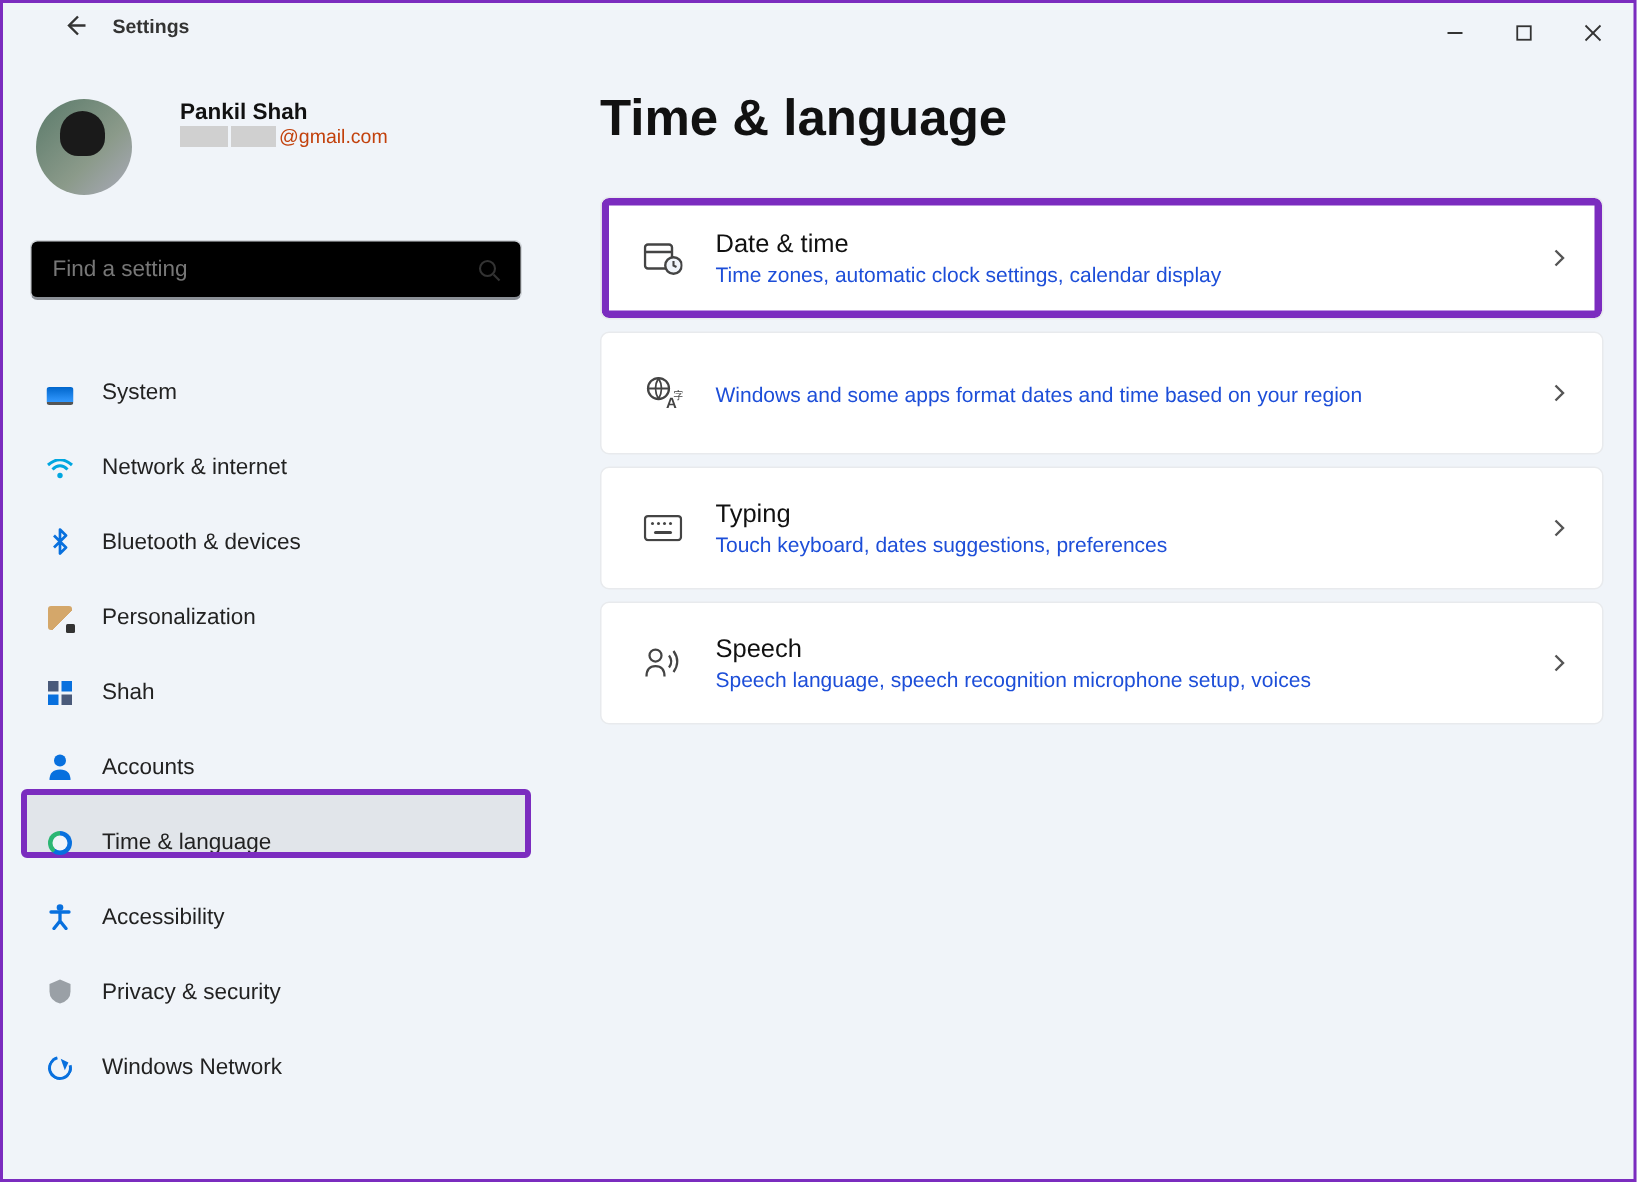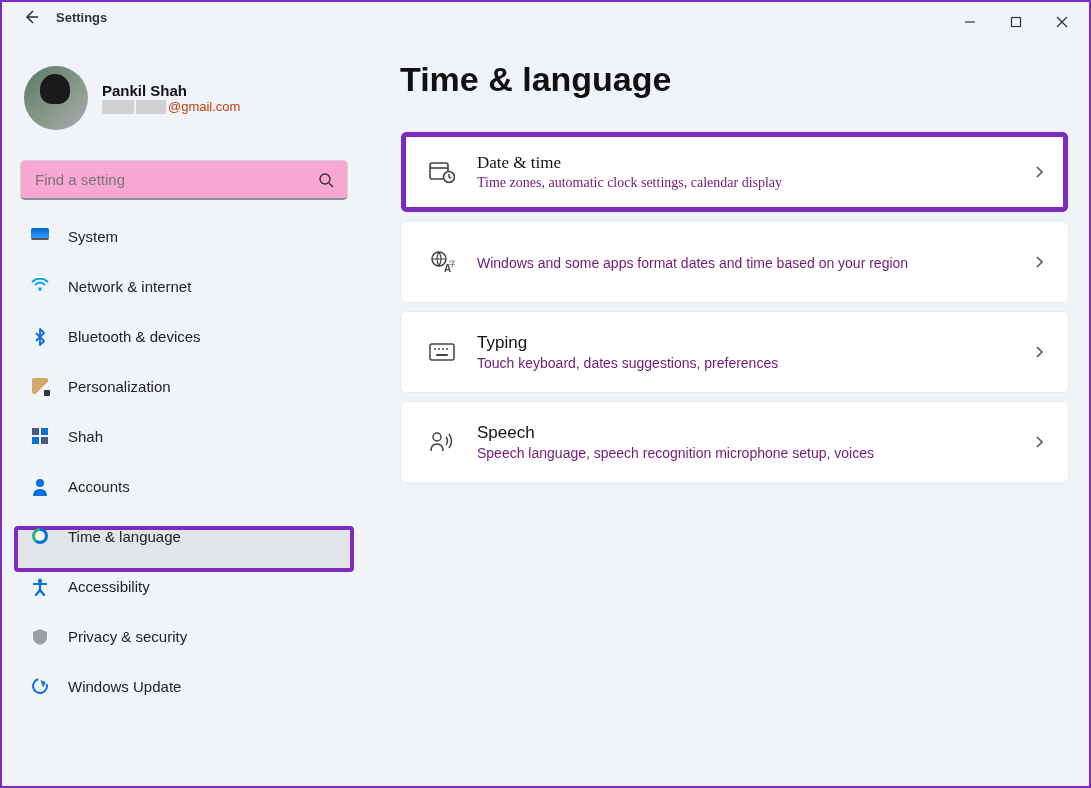--- a/index.html
+++ b/index.html
@@ -24,37 +24,37 @@
   display: flex; align-items: center; justify-content: center;
   cursor: pointer;
   font-size: 12px;
 }
 .header-row {
   display: flex;
   align-items: center;
   gap: 16px;
   padding: 0 0 0 20px;
   margin-top: -34px;
+  margin-left: 19px;
 }
 .back-arrow {
   font-size: 18px; cursor: pointer; color: #333;
 }
 .app-title { font-size: 13px; color: #333; font-weight: 600; }
 .layout {
   display: flex;
   height: calc(100% - 40px);
 }
 .sidebar {
   width: 360px;
   padding: 30px 10px 0 14px;
 }
 .profile {
   display: flex;
-  align-items: center;
-  gap: 14px;
+  gap: 32px;
   padding: 10px 8px 18px 8px;
 }
 .avatar {
   width: 64px; height: 64px;
   border-radius: 50%;
   background: linear-gradient(135deg, #5a7a6a 0%, #8b9a8a 60%, #aab 100%);
   position: relative;
   overflow: hidden;
 }
 .avatar::after{
@@ -73,33 +73,33 @@
 .search-wrap {
   margin: 12px 4px 24px 4px;
   position: relative;
 }
 .search {
   width: 100%;
   height: 40px;
   border: 1px solid #d0d4d9;
   border-bottom: 2px solid #8a8f96;
   border-radius: 5px;
-  background: #f9a8d4;
+  background: #000000;
   padding: 0 44px 0 14px;
   font-size: 15px;
   color: #666;
 }
 .search::placeholder{ color:#777; }
 .search-icon-pos {
   position: absolute; right: 14px; top: 50%; transform: translateY(-50%);
   font-size: 15px; color: #333;
 }
 .nav-list { display: flex; flex-direction: column; }
 .nav-item {
-  display: flex; align-items: flex-start; gap: 18px;
+  display: flex; align-items: flex-end; gap: 18px;
   height: 42px;
   padding: 0 10px 0 14px;
   border-radius: 4px;
   cursor: pointer;
   font-size: 15px; color: #222;
   margin: 4px 0;
 }
 .nav-item.active { background: #e1e5ea; }
 .nav-item .ic { width: 20px; display:flex; align-items:center; justify-content:center; font-size:16px;}
 .nav-item.highlighted { outline: 4px solid #7b2cbf; outline-offset: -2px; border-radius:2px;}
@@ -123,23 +123,23 @@
   cursor: pointer;
   position: relative;
 }
 .card .card-icon {
   width: 34px;
   display:flex; align-items:center; justify-content:center;
   color:#444; font-size: 20px;
 }
 .card .card-text { margin-left: 18px; flex:1;}
 .card .card-title { font-size: 17px; color: #111; font-weight: 500; }
-.card .card-sub { font-size: 14px; color: #701a75; margin-top: 2px;}
+.card .card-sub { font-size: 14px; color: #1d4ed8; margin-top: 2px;}
 .card .chevron { color: #555; font-size: 14px; }
-.card.highlighted { box-shadow: inset 0 0 0 5px #7b2cbf; font-family: Liberation Serif, serif; }
+.card.highlighted { box-shadow: inset 0 0 0 5px #7b2cbf; }
 
 
 .ic-system{ width:18px;height:12px;background:linear-gradient(180deg,#0066cc,#3399ff);border-radius:2px;border-bottom:2px solid #555;}
 .ic-blue{ color:#0870de;}
 .ic-teal{ color:#00a6e0;}
 .ic-brush{
   width:16px;height:16px;
   background:linear-gradient(135deg,#d4a76a 60%, transparent 60%);
   border-radius:2px;
   position:relative;
@@ -291,21 +291,21 @@
           <svg width="16" height="18" viewBox="0 0 16 18">
               <path d="M8 1 L15 4 L15 9 Q15 15 8 17 Q1 15 1 9 L1 4 Z" fill="#9aa0a6"></path>
             </svg>
         </span>
         <span>Privacy &amp; security</span>
       </div>
       <div class="nav-item">
         <span class="ic">
             <span class="ic-update"></span>
           </span>
-        <span>Windows Update</span>
+        <span>Windows Network</span>
       </div>
     </nav>
   </aside>
 
   <main class="main">
     <h1 class="page-title">Time &amp; language</h1>
 
     <div class="card highlighted">
       <span class="card-icon">
         <svg width="26" height="24" viewBox="0 0 26 24">

